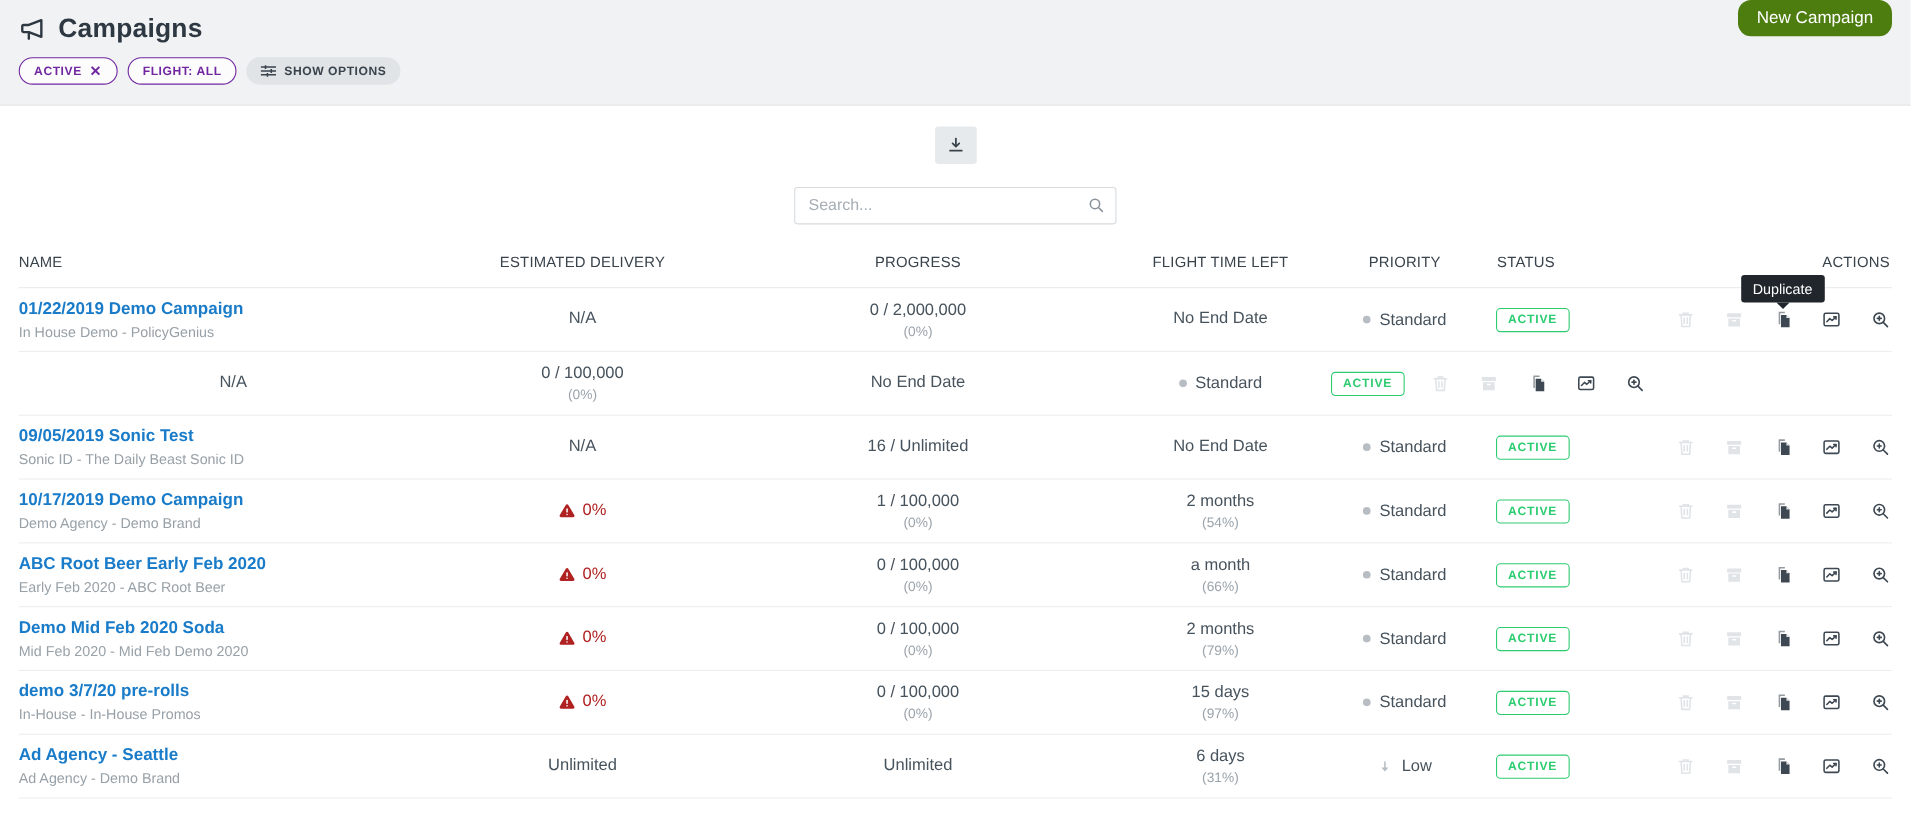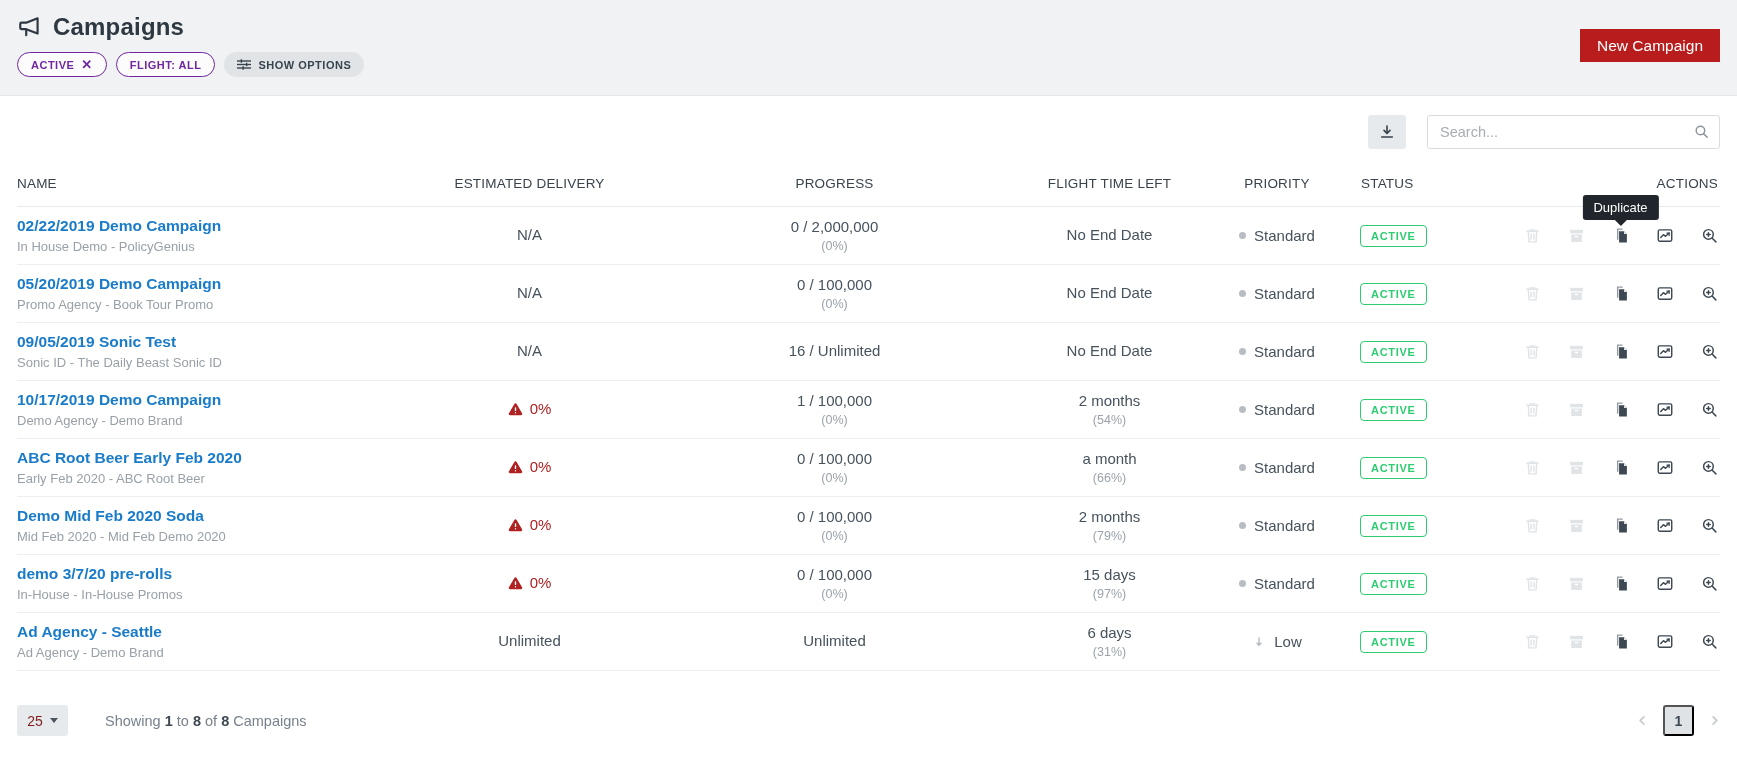--- a/index.html
+++ b/index.html
@@ -7,32 +7,32 @@
   body {
     width:1737px; height:758px; overflow:hidden;
     font-family:"Liberation Sans", sans-serif;
     background:#ffffff; color:#3d4852;
   }
   
   .topband { background:#f0f2f3; height:96px; border-bottom:1px solid #e4e6e8; padding:0 17px; position:relative; }
   .title-row { display:flex; align-items:center; padding-top:13px; }
   .title-icon { color:#2e3842; display:flex; }
   .page-title { font-size:24px; font-weight:bold; color:#2e3842; margin-left:10px; letter-spacing:.2px; }
-  .new-btn { position:absolute; right:17px; top:29px; background:#b91c1c; color:#fff; font-family:inherit;
-             font-size:15.5px; border:none; border-radius:0; height:33px; padding:0 17px; cursor:pointer; }
+  .new-btn { position:absolute; right:17px; top:0; background:#4d7c0f; color:#fff; font-family:inherit;
+             font-size:15.5px; border:none; border-radius:12px; height:33px; padding:0 17px; cursor:pointer; }
   .pills { display:flex; gap:9px; margin-top:11px; align-items:center; }
   .pill { display:inline-flex; align-items:center; gap:7px; height:25px; padding:0 13px; border-radius:13px;
           font-size:11px; font-weight:bold; letter-spacing:.5px; cursor:pointer; border:none; font-family:inherit; }
   .pill-purple { background:#fcfcfd; border:1.5px solid #7127a0; color:#7127a0; }
   .pill-x { font-size:13px; line-height:1; font-weight:bold; }
   .pill-gray { background:#e0e4e7; color:#39434c; }
   .sliders-icon { display:flex; color:#39434c; }
   
   .content { padding:0 17px; }
-  .toolbar { display:flex; justify-content:flex-end; align-items:center; gap:21px; margin-top:19px; }
+  .toolbar { display:flex; justify-content:flex-end; align-items:center; gap:21px; margin-top:19px;flex-direction:column; }
   .dl-btn { width:38px; height:34px; background:#e7eaec; border:none; border-radius:3px; cursor:pointer;
             display:flex; align-items:center; justify-content:center; color:#39434c; }
   .search-wrap { position:relative; width:293px; }
   .search-input { width:100%; height:34px; border:1px solid #d8dcdf; border-radius:3px; padding:0 36px 0 12px;
                   font-size:14.5px; color:#4a555f; font-family:inherit; background:#fff; }
   .search-input::placeholder { color:#a6aeb5; }
   .search-icon { position:absolute; right:10px; top:8px; color:#8a939b; pointer-events:none; }
   
   .g { display:grid; grid-template-columns:390px 245px 365px 185px 150px 145px 1fr; align-items:center; }
   .thead { height:46px; margin-top:12px; border-bottom:1px solid #e8ebed; font-size:13.5px; font-weight:normal;
@@ -139,21 +139,21 @@
     <div class="c-center">PROGRESS</div>
     <div class="c-center">FLIGHT TIME LEFT</div>
     <div class="c-center">PRIORITY</div>
     <div style="padding-left:9px">STATUS</div>
     <div class="c-right">ACTIONS</div>
   </div>
 
   <div>
   <div class="g row">
     <div>
-      <a href="#" class="name-link">02/22/2019 Demo Campaign</a>
+      <a href="#" class="name-link">01/22/2019 Demo Campaign</a>
       <div class="subtitle">In House Demo - PolicyGenius</div>
     </div>
     <div class="delivery-cell">
 
       <span class="cell-main delivery-text">N/A</span>
     </div>
     <div class="c-center">
       <div class="cell-main">0 / 2,000,000</div>
       <div class="cell-sub progress-sub">(0%)</div>
     </div>
@@ -218,24 +218,20 @@
                 <line x1="15.6" y1="15.6" x2="21" y2="21"></line>
             <line x1="10.5" y1="8" x2="10.5" y2="13"></line>
                 <line x1="8" y1="10.5" x2="13" y2="10.5"></line>
           </svg>
         </span>
       </button>
     </div>
   </div>
 
   <div class="g row">
-    <div>
-      <a href="#" class="name-link">05/20/2019 Demo Campaign</a>
-      <div class="subtitle">Promo Agency - Book Tour Promo</div>
-    </div>
     <div class="delivery-cell">
 
       <span class="cell-main delivery-text">N/A</span>
     </div>
     <div class="c-center">
       <div class="cell-main">0 / 100,000</div>
       <div class="cell-sub progress-sub">(0%)</div>
     </div>
     <div class="c-center">
       <div class="cell-main">No End Date</div>

